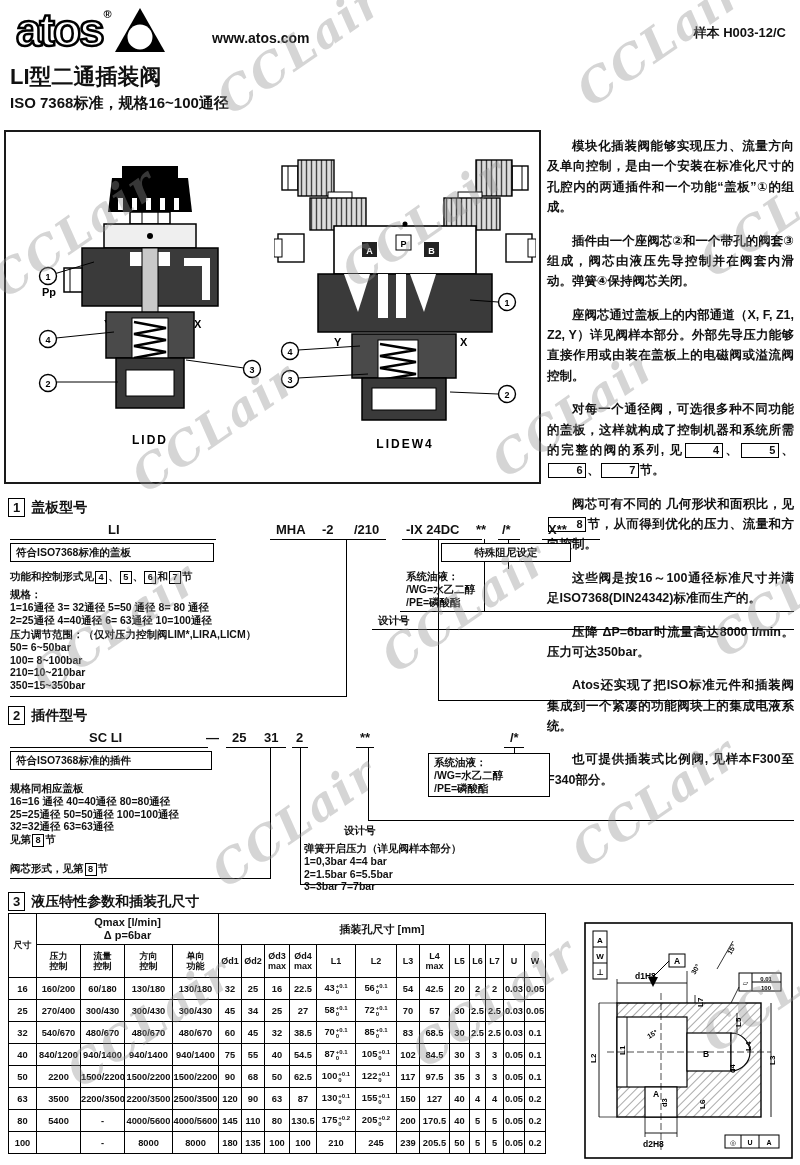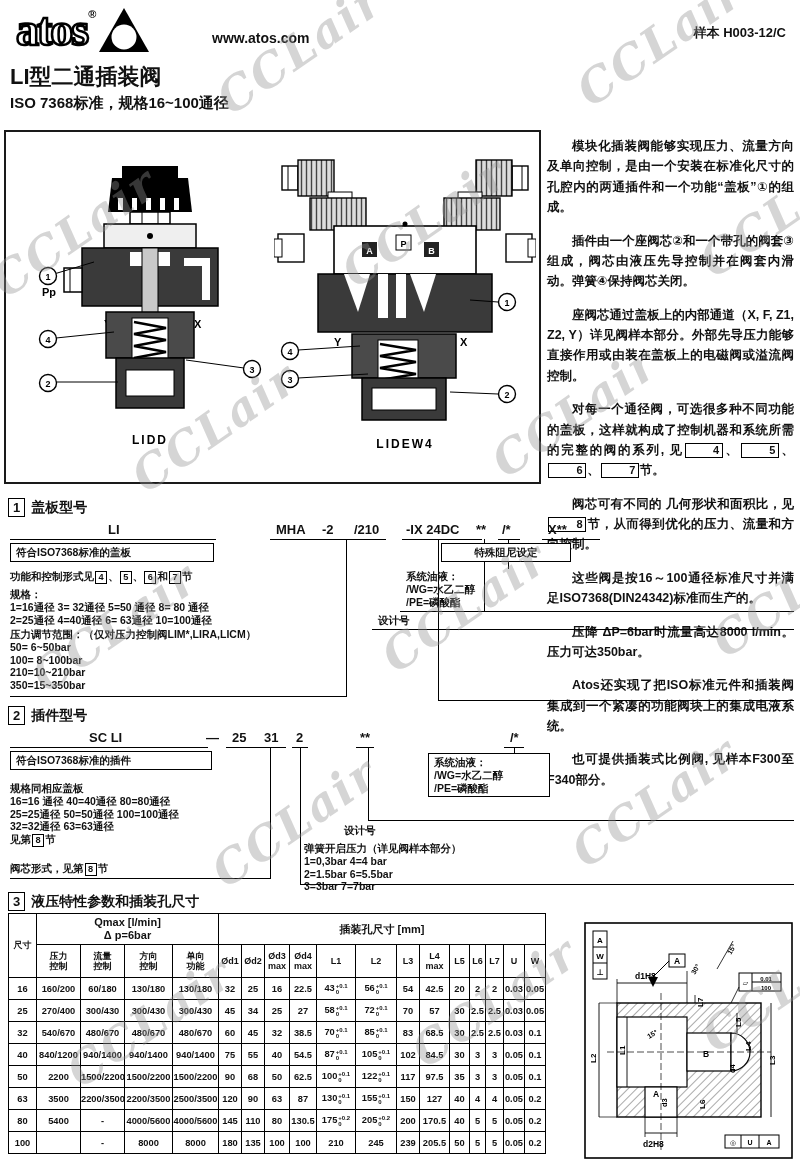--- a/index.html
+++ b/index.html
@@ -5,21 +5,21 @@
   html,body{margin:0;padding:0;background:#e8e8e8;}
   .page{position:relative;width:800px;height:1165px;background:#fff;overflow:hidden;
         font-family:"Liberation Sans","DejaVu Sans",sans-serif;color:#111;}
   
   .wm{position:absolute;font-family:"DejaVu Serif",serif;font-style:italic;font-weight:700;
       font-size:46px;color:rgba(145,145,145,.38);transform:rotate(-35deg);letter-spacing:2px;
       pointer-events:none;z-index:6;white-space:nowrap;}
   
   .logo{position:absolute;left:16px;top:6px;display:flex;align-items:flex-start;z-index:2;}
   .logo-text{font-size:46px;font-weight:900;letter-spacing:-2px;line-height:48px;color:#fff;
-             -webkit-text-stroke:2.6px #000;font-family:Liberation Serif, serif;}
+             -webkit-text-stroke:2.6px #000;font-family:Liberation Sans, sans-serif;}
   @supports not (-webkit-text-stroke:1px #000){.logo-text{color:#000;}}
   .logo-reg{font-size:11px;font-weight:700;margin:2px 2px 0 1px;color:#000;}
   .website{position:absolute;left:212px;top:30px;font-size:14px;font-weight:700;}
   .docref{position:absolute;right:14px;top:24px;font-size:13px;font-weight:700;}
   .title-main{position:absolute;left:10px;top:62px;font-size:22px;font-weight:900;}
   .title-sub{position:absolute;left:10px;top:94px;font-size:15px;font-weight:800;}
   
   .figbox{position:absolute;left:4px;top:130px;width:533px;height:350px;border:2px solid #1a1a1a;background:#fff;}
   
   .rightcol{position:absolute;left:547px;top:136px;width:247px;}

